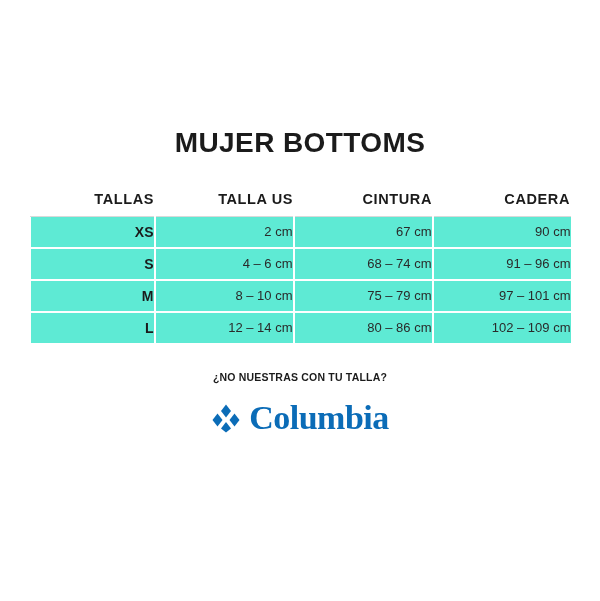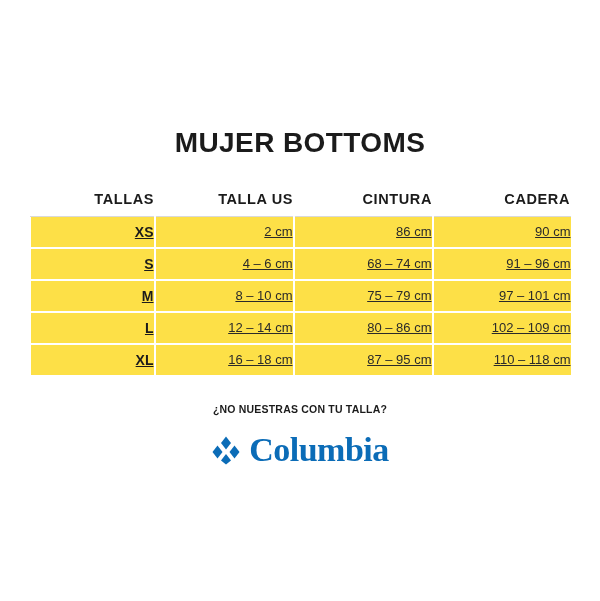--- a/index.html
+++ b/index.html
@@ -53,25 +53,24 @@
   table.size-table thead th {
     background: #ffffff;
     font-weight: bold;
     font-size: 14.5px;
     letter-spacing: 0.6px;
     border-bottom: 1px solid #d9d9d9;
     height: 34px;
     color: #1b1b1b;
   }
   table.size-table tbody tr td {
-    background: #fde047;
+    background: #5eead4;
     color: #2a2a2a;
     border-right: 2px solid #ffffff;
     border-bottom: 2px solid #ffffff;
-    text-decoration: underline;
   }
   table.size-table tbody tr td:last-child {
     border-right: none;
   }
   table.size-table tbody tr:last-child td {
     border-bottom: none;
   }
   table.size-table tbody td.size-col {
     font-weight: bold;
     font-size: 14px;
@@ -141,46 +140,40 @@
           <th>TALLAS</th>
           <th>TALLA US</th>
           <th>CINTURA</th>
           <th>CADERA</th>
         </tr>
       </thead>
       <tbody>
         <tr>
           <td class="size-col">XS</td>
           <td>2 cm</td>
-          <td>86 cm</td>
+          <td>67 cm</td>
           <td>90 cm</td>
         </tr>
         <tr>
           <td class="size-col">S</td>
           <td>4 – 6 cm</td>
           <td>68 – 74 cm</td>
           <td>91 – 96 cm</td>
         </tr>
         <tr>
           <td class="size-col">M</td>
           <td>8 – 10 cm</td>
           <td>75 – 79 cm</td>
           <td>97 – 101 cm</td>
         </tr>
         <tr>
           <td class="size-col">L</td>
           <td>12 – 14 cm</td>
           <td>80 – 86 cm</td>
           <td>102 – 109 cm</td>
-        </tr>
-        <tr>
-          <td class="size-col">XL</td>
-          <td>16 – 18 cm</td>
-          <td>87 – 95 cm</td>
-          <td>110 – 118 cm</td>
         </tr>
       </tbody>
     </table>
 
     <div class="footer">
       <div class="footer-line1">¿NO NUESTRAS CON TU TALLA?</div>
 
       <div class="brand">
         <span class="brand-mark">
           <svg width="30" height="30" viewBox="0 0 30 30" xmlns="http://www.w3.org/2000/svg">

